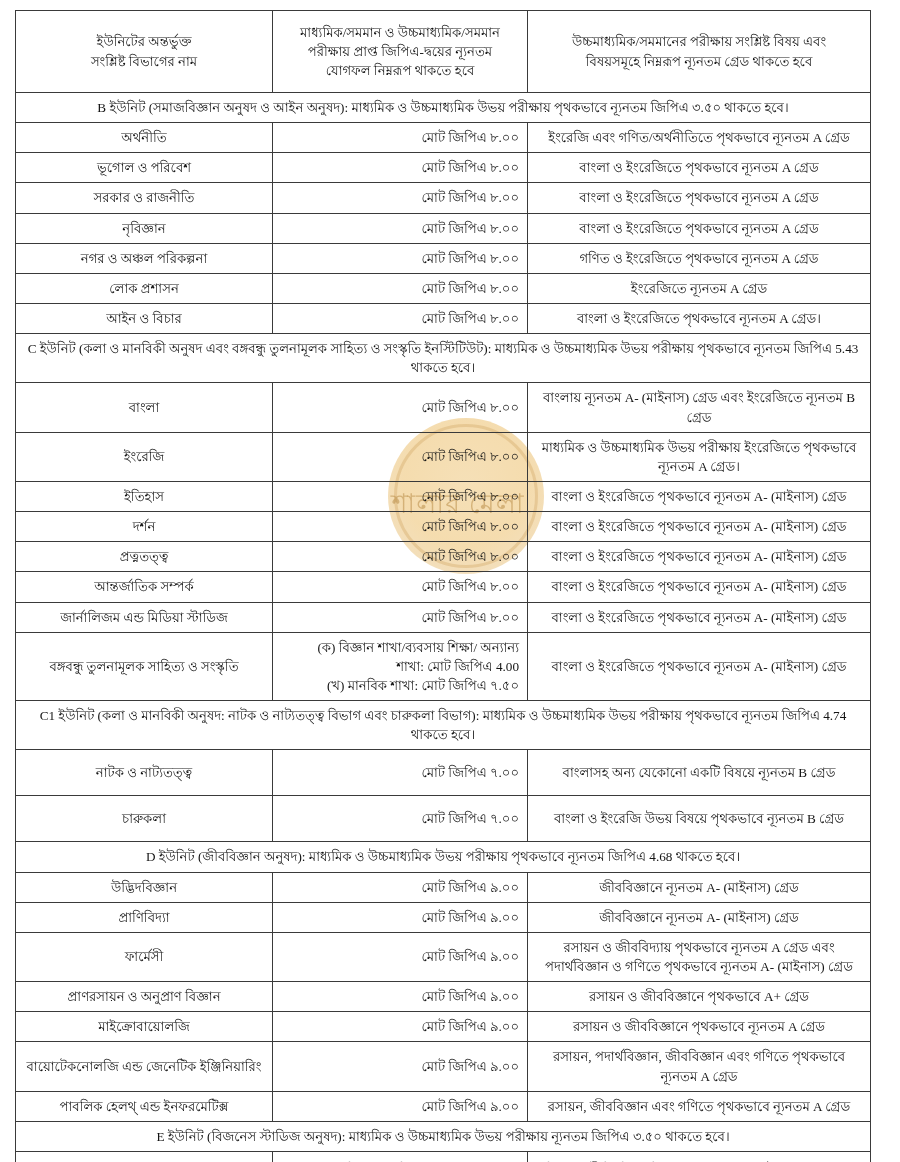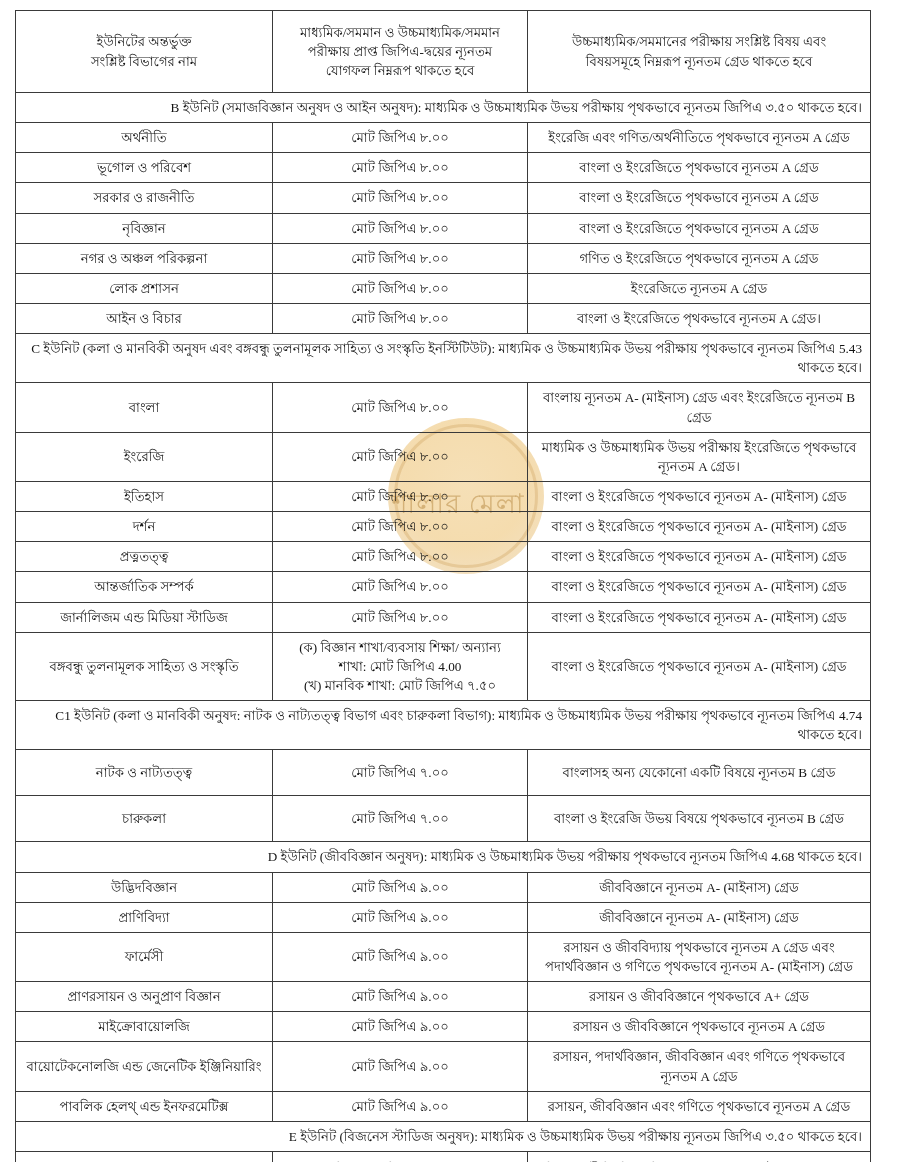--- a/index.html
+++ b/index.html
@@ -89,25 +89,25 @@
   }
   col.c1 { width: 257px; }
   col.c2 { width: 255px; }
   col.c3 { width: 343px; }
 
   td.unit-head {
     font-weight: bold;
     font-size: 13.6px;
     line-height: 1.6;
     padding: 8px 9px;
-    text-align: right;
+    text-align: center;
     margin-top: 31px;
   }
   td.subject   { text-align: center; }
-  td.gpa       { text-align: center; }
+  td.gpa       { text-align: right; }
   td.grade     { text-align: center; }
   td.grade.bold { font-weight: normal; }
   td.grade.just { text-align: justify; text-align-last: left; }
 
   td.tall     { height: 46px; }
   td.stack    { line-height: 1.9; }
   td.estack   { line-height: 2.6; padding-top: 12px; padding-bottom: 12px; }
 
   .nowrapline { display: block; }
 </style>

